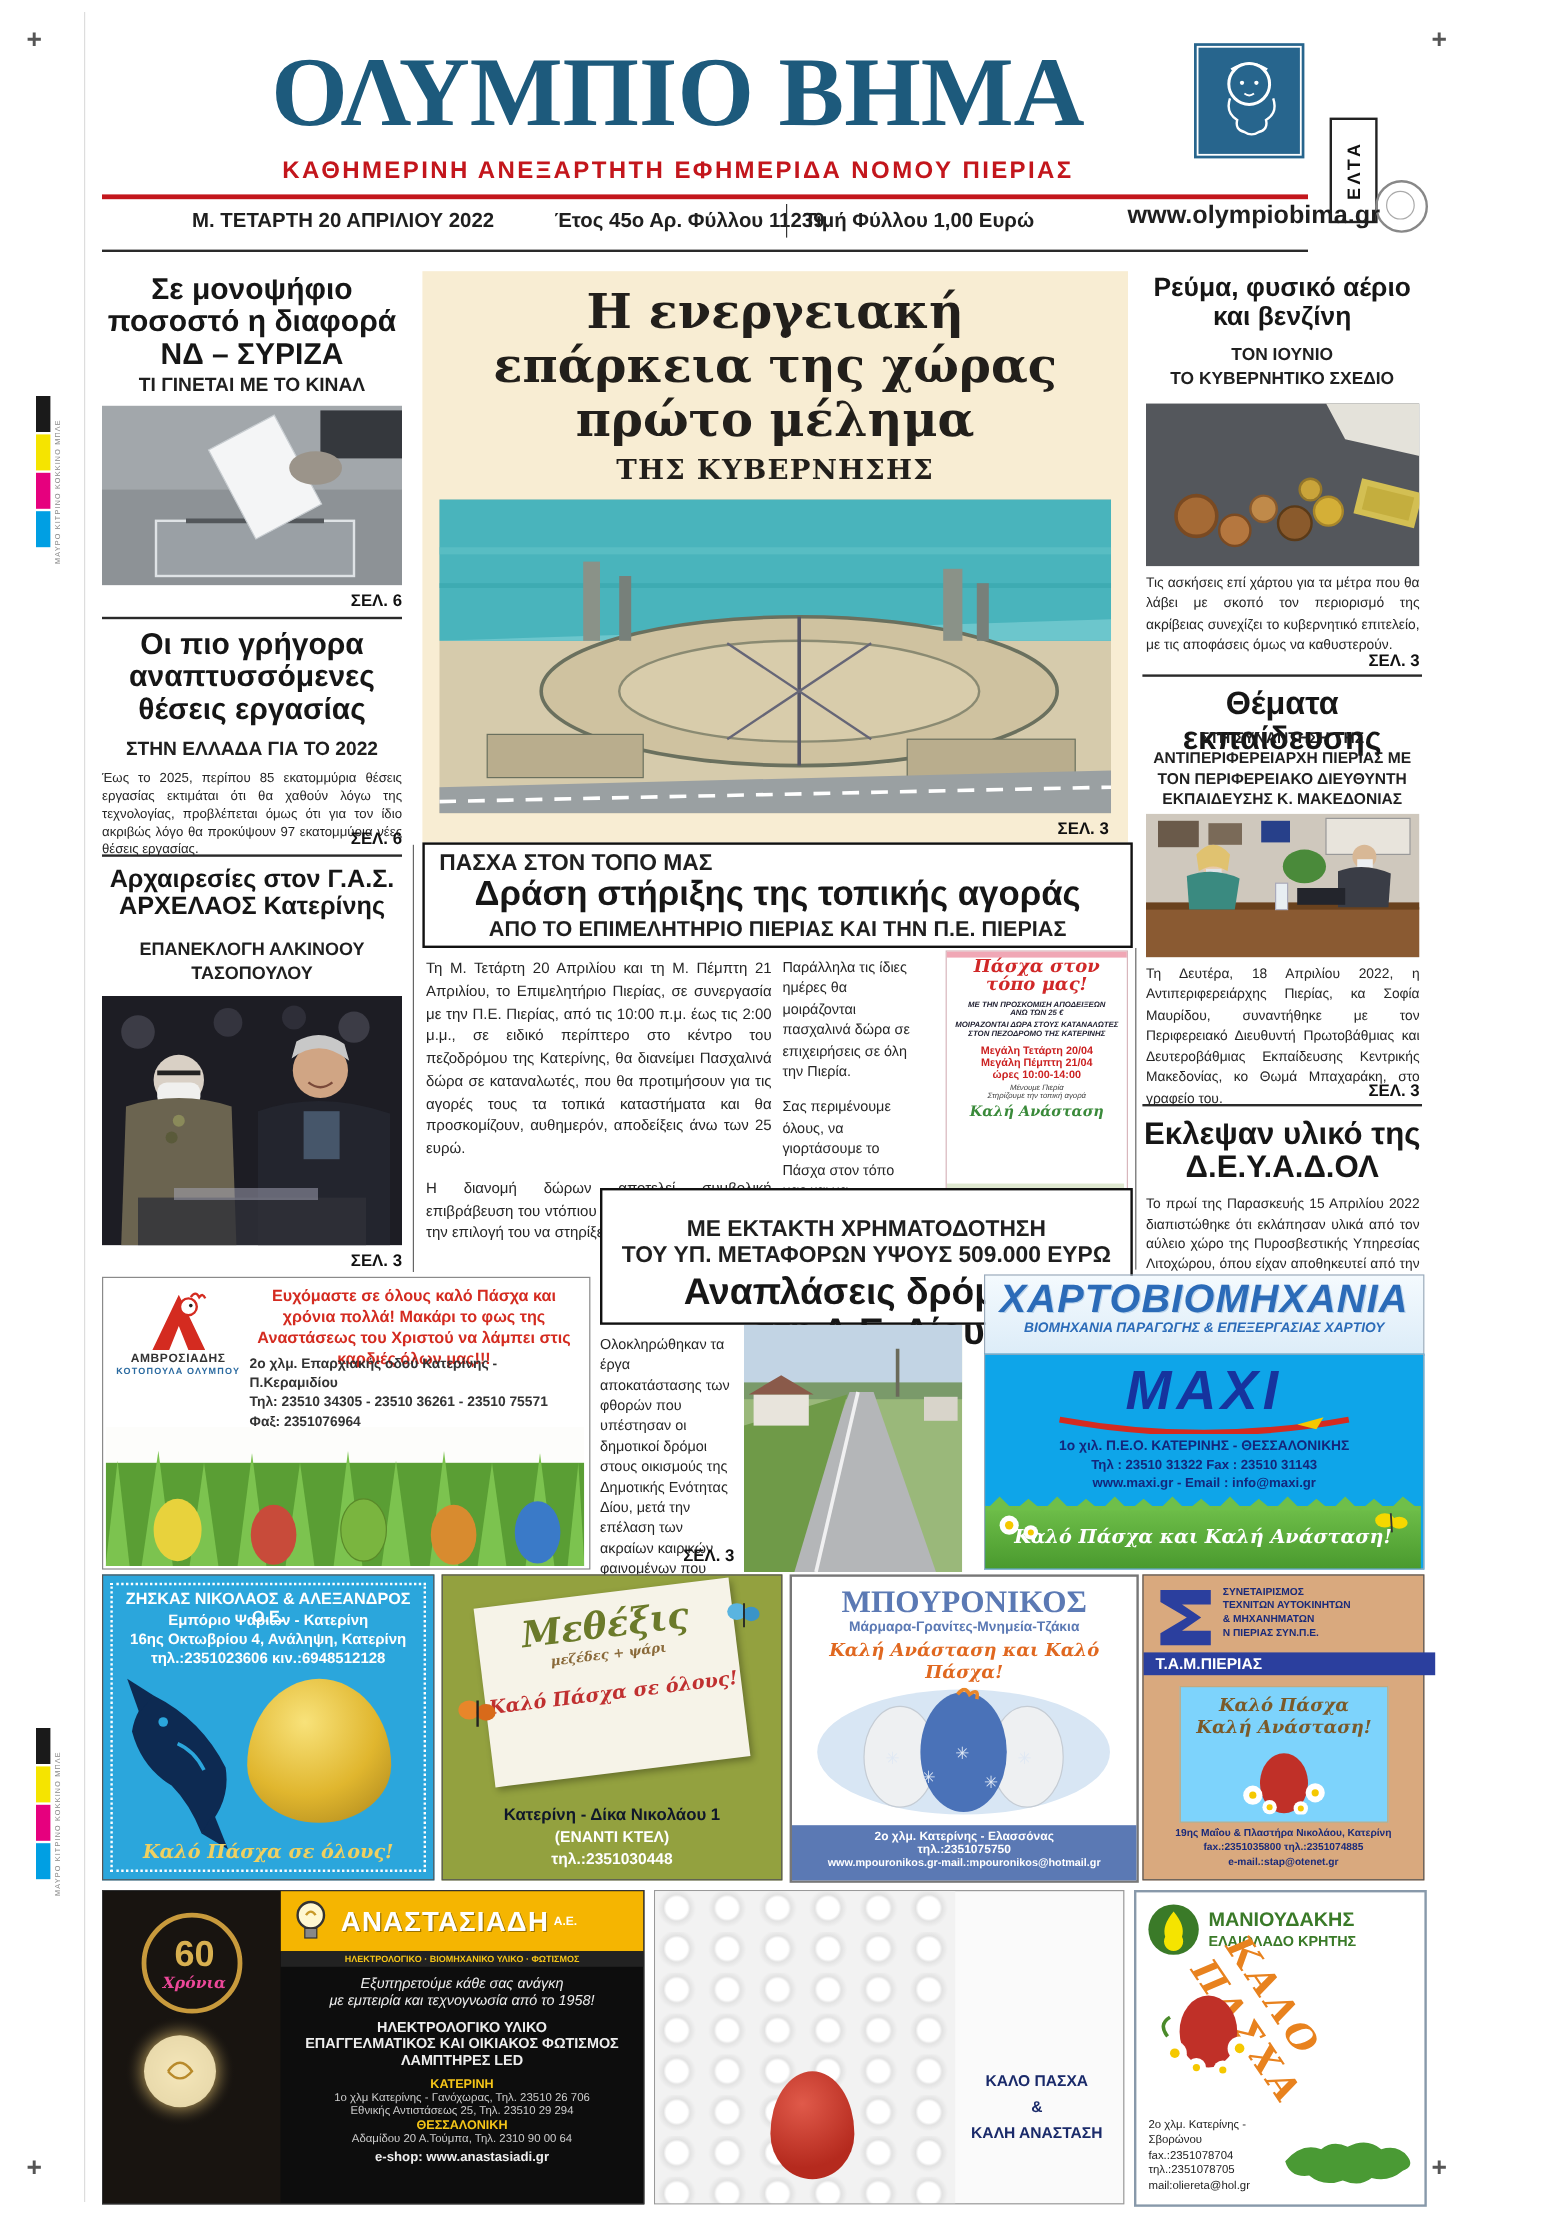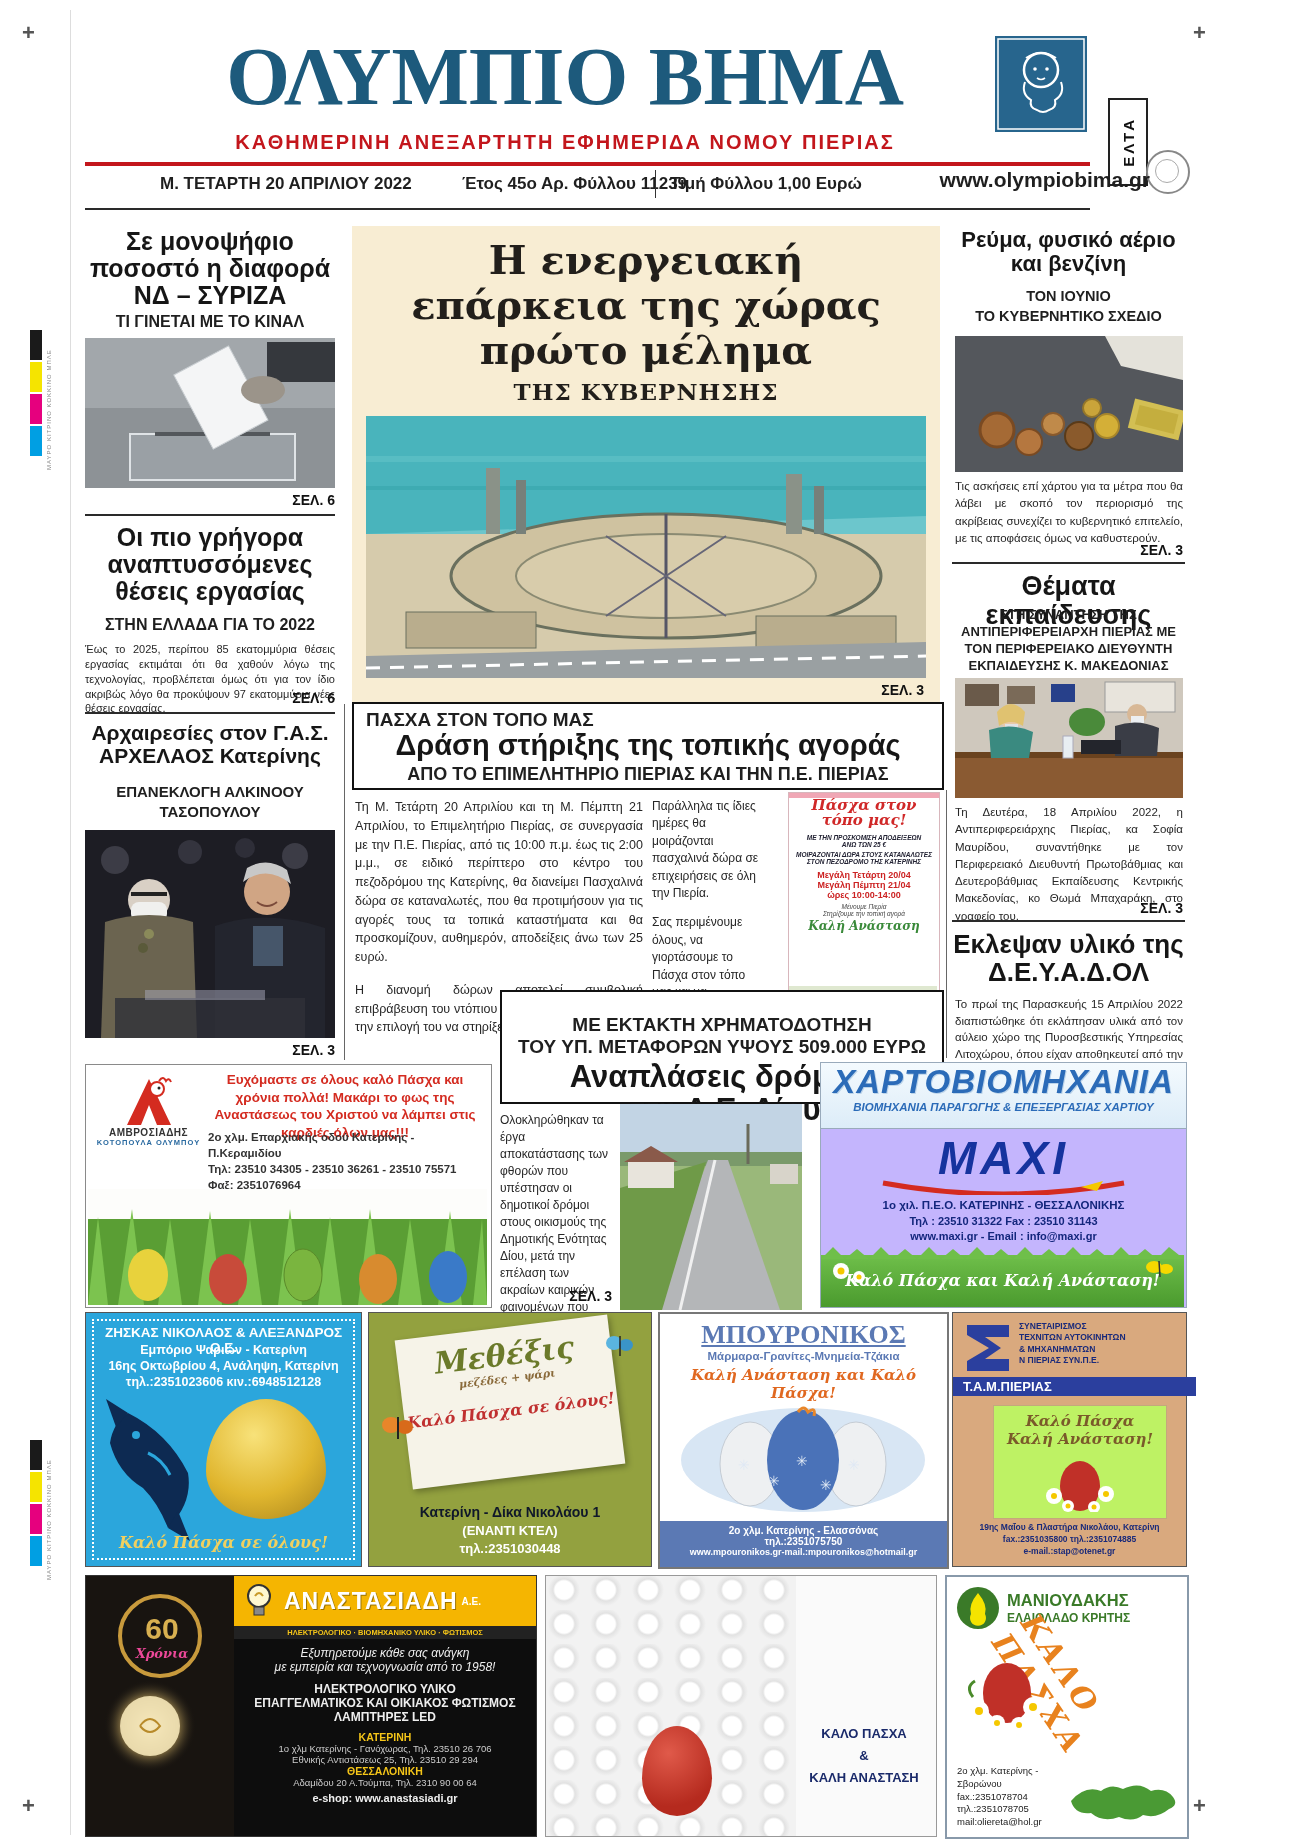--- a/index.html
+++ b/index.html
@@ -326,21 +326,21 @@
       <ellipse cx="290" cy="90" rx="19" ry="25" fill="#d88b2f"></ellipse>
       <ellipse cx="360" cy="88" rx="19" ry="26" fill="#3a7ac8"></ellipse>
     </svg>
   </div>
 </div>
 
 <div class="abs" style="left:820px;top:1062px;width:365px;height:66px;background:linear-gradient(#f4fafe,#dcecf8);border:1px solid #9ab">
   <div class="b i c" style="font-size:33px;color:#2b6bb8;text-shadow:1px 1px 0 #bcd4ea;letter-spacing:1px">ΧΑΡΤΟΒΙΟΜΗΧΑΝΙΑ</div>
   <div class="b i c" style="font-size:11.5px;color:#2b6bb8">ΒΙΟΜΗΧΑΝΙΑ ΠΑΡΑΓΩΓΗΣ &amp; ΕΠΕΞΕΡΓΑΣΙΑΣ ΧΑΡΤΙΟΥ</div>
 </div>
-<div class="abs" style="left:820px;top:1128px;width:365px;height:178px;background:#c4b5fd;border:1px solid #9ab">
+<div class="abs" style="left:820px;top:1128px;width:365px;height:178px;background:#0ea5e9;border:1px solid #9ab">
   <div class="abs b i c" style="left:0;top:2px;width:365px;font-size:46px;color:#16339e;letter-spacing:4px">MAXI</div>
   <svg class="abs" style="left:60px;top:50px" width="245" height="16" viewBox="0 0 245 16">
     <path d="M2,4 q120,22 241,0" fill="none" stroke="#d42b20" stroke-width="5"></path>
     <path d="M200,8 l22,-6 l-6,10 Z" fill="#f5c800"></path>
   </svg>
   <div class="abs b c" style="left:0;top:70px;width:365px;font-size:11.5px;color:#13267c">1ο χιλ. Π.Ε.Ο. ΚΑΤΕΡΙΝΗΣ - ΘΕΣΣΑΛΟΝΙΚΗΣ</div>
   <div class="abs b c" style="left:0;top:86px;width:365px;font-size:11px;color:#13267c">Τηλ : 23510 31322 Fax : 23510 31143</div>
   <div class="abs b c" style="left:0;top:101px;width:365px;font-size:11px;color:#13267c">www.maxi.gr - Email : info@maxi.gr</div>
   <div class="abs" style="left:0;bottom:0;width:363px;height:52px;background:linear-gradient(#6fbf4a,#4a9a2e)">
     <svg class="abs" style="left:0;top:-10px" width="363" height="14" viewBox="0 0 363 14">
@@ -394,21 +394,21 @@
     <ellipse cx="9" cy="10" rx="8" ry="7" fill="#5ab4e0"></ellipse>
       <ellipse cx="21" cy="12" rx="7" ry="6" fill="#3a94c8"></ellipse>
     <line x1="15" y1="3" x2="15" y2="23" stroke="#222" stroke-width="1.5"></line>
   </svg>
   <div class="abs b c" style="left:0;bottom:46px;width:282px;font-size:14px;color:#0f172a">Κατερίνη - Δίκα Νικολάου 1</div>
   <div class="abs b c" style="left:0;bottom:28px;width:282px;font-size:13px;color:#fff">(ΕΝΑΝΤΙ ΚΤΕΛ)</div>
   <div class="abs b c" style="left:0;bottom:10px;width:282px;font-size:13px;color:#fff">τηλ.:2351030448</div>
 </div>
 
 <div class="abs" style="left:658px;top:1312px;width:287px;height:253px;background:#fff;border:2px solid #777">
-  <div class="serif b c" style="font-size:26px;color:#5b79b4;text-decoration:underline;margin-top:6px">ΜΠΟΥΡΟΝΙΚΟΣ</div>
+  <div class="serif b c" style="font-size:26px;color:#5b79b4;margin-top:6px">ΜΠΟΥΡΟΝΙΚΟΣ</div>
   <div class="b c" style="font-size:11.5px;color:#5b79b4">Μάρμαρα-Γρανίτες-Μνημεία-Τζάκια</div>
   <div class="script c" style="font-size:15px;color:#e06820;margin-top:4px">Καλή Ανάσταση και Καλό Πάσχα!</div>
   <div class="abs photo" style="left:20px;top:92px;width:247px;height:108px">
     <svg width="247" height="108" viewBox="0 0 247 108">
       <ellipse cx="123" cy="54" rx="122" ry="52" fill="#d8e6f4"></ellipse>
       <ellipse cx="70" cy="58" rx="30" ry="42" fill="#eef0f2" stroke="#c5ccd4"></ellipse>
       <ellipse cx="176" cy="58" rx="30" ry="42" fill="#eef0f2" stroke="#c5ccd4"></ellipse>
       <ellipse cx="123" cy="54" rx="36" ry="50" fill="#4a72b8"></ellipse>
       <g fill="#dfe8f4" font-size="14" font-family="DejaVu Sans">
         <text x="58" y="64">✳</text>
@@ -431,21 +431,21 @@
   <svg class="abs" style="left:8px;top:8px" width="54" height="54" viewBox="0 0 54 54">
     <path d="M6,4 L48,4 L48,16 L24,16 L40,27 L24,38 L48,38 L48,50 L6,50 L6,40 L28,27 L6,14 Z" fill="#2b3f9e"></path>
   </svg>
   <div class="abs b" style="left:66px;top:8px;width:162px;font-size:8.5px;color:#1a2a7a;line-height:1.35">
     <div>ΣΥΝΕΤΑΙΡΙΣΜΟΣ</div>
     <div>ΤΕΧΝΙΤΩΝ ΑΥΤΟΚΙΝΗΤΩΝ</div>
     <div>&amp; ΜΗΧΑΝΗΜΑΤΩΝ</div>
     <div>Ν ΠΙΕΡΙΑΣ ΣΥΝ.Π.Ε.</div>
   </div>
   <div class="abs b" style="left:0;top:64px;width:233px;background:#2b3f9e;color:#fff;font-size:13px;padding:2px 0 2px 10px">Τ.Α.Μ.ΠΙΕΡΙΑΣ</div>
-  <div class="abs" style="left:40px;top:92px;width:172px;height:112px;background:#bef264;border:1px solid #c4a87c">
+  <div class="abs" style="left:30px;top:92px;width:172px;height:112px;background:#7dd3fc;border:1px solid #c4a87c">
     <div class="script c" style="font-size:15px;color:#7a5a2a;margin-top:6px">Καλό Πάσχα</div>
     <div class="script c" style="font-size:15px;color:#7a5a2a">Καλή Ανάσταση!</div>
     <svg class="abs" style="left:46px;top:54px" width="80" height="52" viewBox="0 0 80 52">
       <ellipse cx="40" cy="26" rx="20" ry="25" fill="#c03028"></ellipse>
       <g>
           <circle cx="14" cy="36" r="8" fill="#fff"></circle>
           <circle cx="14" cy="36" r="3" fill="#f5c800"></circle>
         </g>
       <g>
           <circle cx="66" cy="34" r="8" fill="#fff"></circle>

